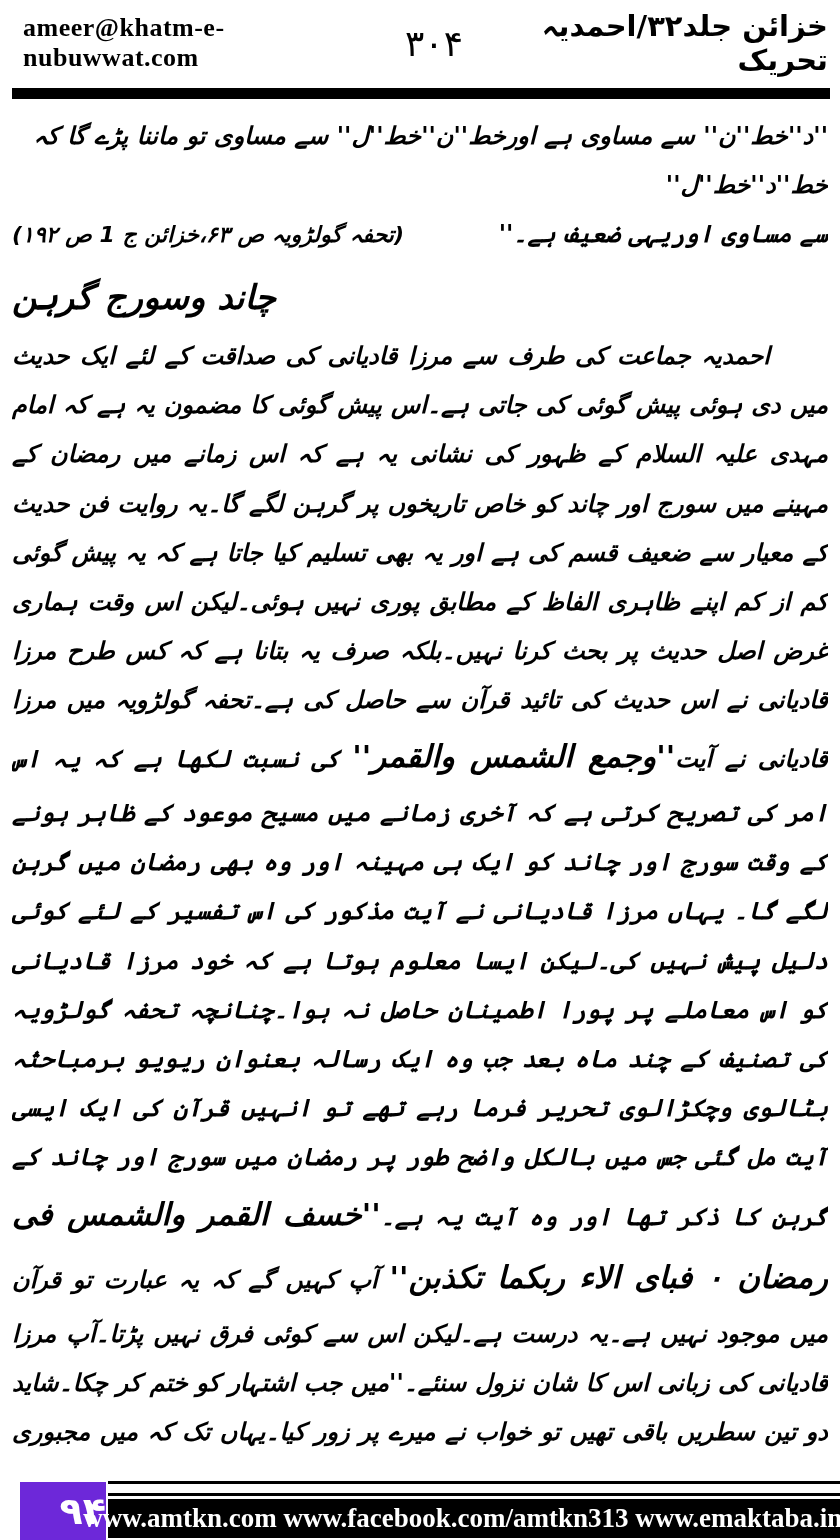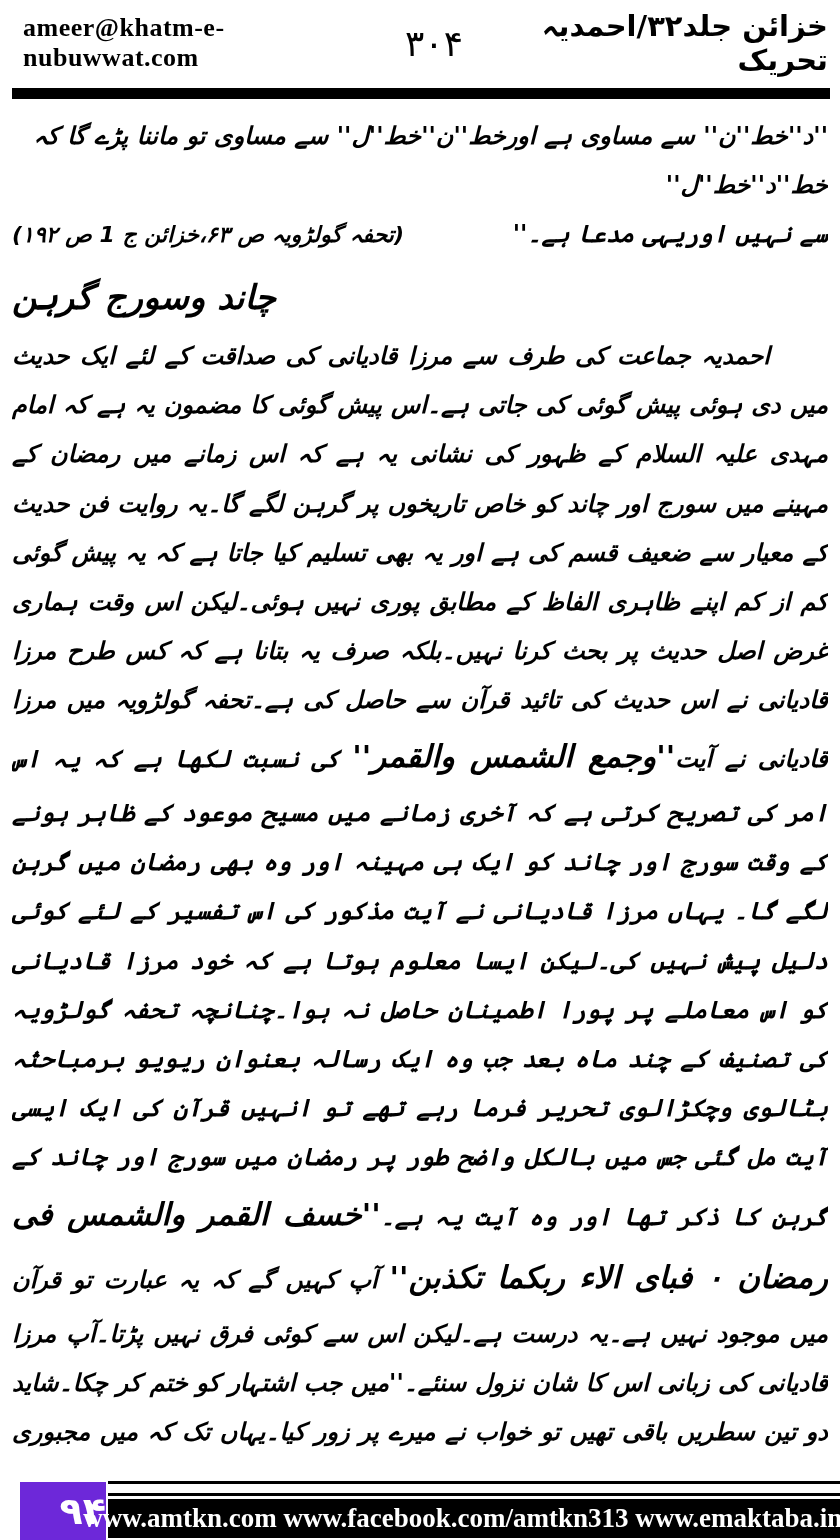--- a/index.html
+++ b/index.html
@@ -82,21 +82,21 @@
     <span class="header-title">خزائن جلد۳۲/احمدیہ تحریک</span>
   </div>
 
   <div class="header-rule"></div>
 
   <div class="content">
 
     <div class="quote-l1">''د''خط''ن'' سے مساوی ہے اورخط''ن''خط''ل'' سے مساوی تو ماننا پڑے گا کہ خط''د''خط''ل''</div>
 
     <div class="quote-l2">
-      <span>سے نہیں اوریہی مدعا ہے۔''</span>
+      <span>سے مساوی اوریہی ضعیف ہے۔''</span>
       <span class="citation">(تحفہ گولڑویہ ص ۶۳،خزائن ج 1 ص ۱۹۲)</span>
     </div>
 
     <div class="section-heading">چاند وسورج گرہن</div>
 
     <p class="main-para"><span class="seg">احمدیہ جماعت کی طرف سے مرزا قادیانی کی صداقت کے لئے ایک حدیث میں دی ہوئی پیش گوئی کی جاتی ہے۔اس پیش گوئی کا مضمون یہ ہے کہ امام مہدی علیہ السلام کے ظہور کی نشانی یہ ہے کہ اس زمانے میں رمضان کے مہینے میں سورج اور چاند کو خاص تاریخوں پر گرہن لگے گا۔یہ روایت فن حدیث کے معیار سے ضعیف قسم کی ہے اور یہ بھی تسلیم کیا جاتا ہے کہ یہ پیش گوئی کم از کم اپنے ظاہری الفاظ کے مطابق پوری نہیں ہوئی۔لیکن اس وقت ہماری غرض اصل حدیث پر بحث کرنا نہیں۔بلکہ صرف یہ بتانا ہے کہ کس طرح مرزا قادیانی نے اس حدیث کی تائید قرآن سے حاصل کی ہے۔تحفہ گولڑویہ میں مرزا قادیانی نے آیت</span><span class="seg arabic">''وجمع الشمس والقمر''</span><span class="seg"> کی نسبت لکھا ہے کہ یہ اس امر کی تصریح کرتی ہے کہ آخری زمانے میں مسیح موعود کے ظاہر ہونے کے وقت سورج اور چاند کو ایک ہی مہینہ اور وہ بھی رمضان میں گرہن لگے گا۔ یہاں مرزا قادیانی نے آیت مذکور کی اس تفسیر کے لئے کوئی دلیل پیش نہیں کی۔لیکن ایسا معلوم ہوتا ہے کہ خود مرزا قادیانی کو اس معاملے پر پورا اطمینان حاصل نہ ہوا۔چنانچہ تحفہ گولڑویہ کی تصنیف کے چند ماہ بعد جب وہ ایک رسالہ بعنوان ریویو برمباحثہ بٹالوی وچکڑالوی تحریر فرما رہے تھے تو انہیں قرآن کی ایک ایسی آیت مل گئی جس میں بالکل واضح طور پر رمضان میں سورج اور چاند کے گرہن کا ذکر تھا اور وہ آیت یہ ہے۔</span><span class="seg arabic">''خسف القمر والشمس فی رمضان ۰ فبای الاء ربکما تکذبن''</span><span class="seg"> آپ کہیں گے کہ یہ عبارت تو قرآن میں موجود نہیں ہے۔یہ درست ہے۔لیکن اس سے کوئی فرق نہیں پڑتا۔آپ مرزا قادیانی کی زبانی اس کا شان نزول سنئے۔''میں جب اشتہار کو ختم کر چکا۔شاید دو تین سطریں باقی تھیں تو خواب نے میرے پر زور کیا۔یہاں تک کہ میں مجبوری کاغذ کو ہاتھ سے چھوڑ کر سوگیا تو خواب میں مولوی محمد حسین بٹالوی اور مولوی عبداللہ چکڑالوی نظر کے سامنے آگئے۔میں نے ان دونوں کو مخاطب کرکے یہ کہا۔</span></p>
 
   </div>
 
   <div class="footer-badge">

